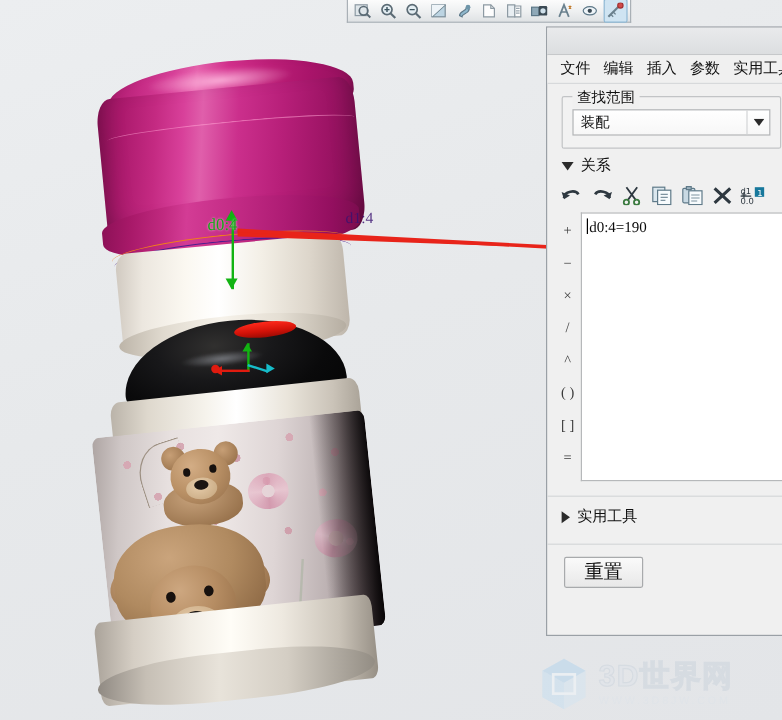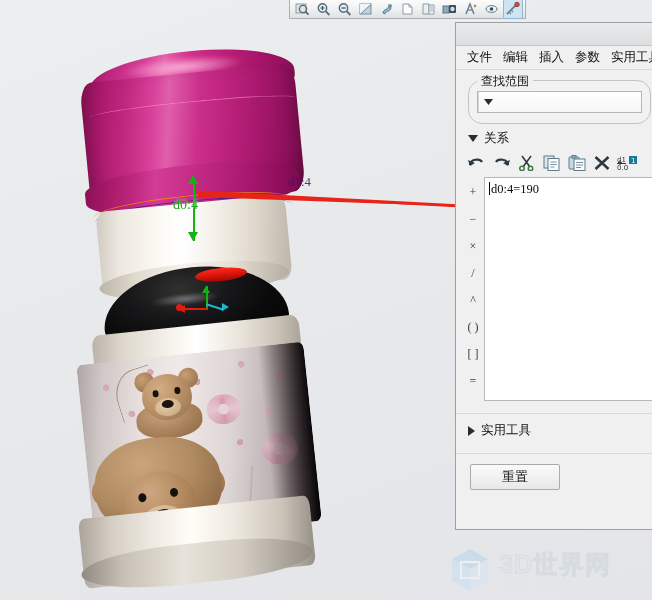--- a/index.html
+++ b/index.html
@@ -189,21 +189,21 @@
   }
   
   #dim{position:absolute;left:178px;top:175px;width:60px;height:70px;}
   .dim-line{position:absolute;left:15px;top:4px;width:1.6px;height:62px;background:#12b312;}
   .dim-arrow-up{position:absolute;left:10px;top:0px;width:0;height:0;
     border-left:5px solid transparent;border-right:5px solid transparent;
     border-bottom:9px solid #12b312;}
   .dim-arrow-dn{position:absolute;left:10px;top:57px;width:0;height:0;
     border-left:5px solid transparent;border-right:5px solid transparent;
     border-top:9px solid #12b312;}
-  .dim-text{position:absolute;left:-5px;top:22px;color:#17a317;font-size:14px;
+  .dim-text{position:absolute;left:-5px;top:6px;color:#17a317;font-size:14px;
     font-family:"Liberation Serif","DejaVu Serif",serif;white-space:nowrap;
     text-shadow:0 0 2px rgba(255,255,255,.8);}
   .obscured-dim{position:absolute;left:288px;top:174px;color:#3a1270;font-size:13px;
     font-family:"Liberation Serif","DejaVu Serif",serif;opacity:.85;white-space:nowrap;}
   
   #triad{position:absolute;left:192px;top:286px;width:36px;height:32px;}
   .ax{position:absolute;}
   .ax-g{left:14px;top:0;width:1.8px;height:24px;background:#12b312;}
   .ax-g-h{left:10px;top:0;width:0;height:0;border-left:4px solid transparent;
     border-right:4px solid transparent;border-bottom:7px solid #12b312;}
@@ -231,21 +231,21 @@
     position:absolute;left:455px;top:22px;width:205px;height:508px;
     background:#f0f0f0;border:1px solid #9aa0a6;box-sizing:border-box;
     font-size:12px;color:#1c1c1c;overflow:hidden;
   }
   #dlg-titlebar{height:22px;background:linear-gradient(180deg,#e9eaec,#dcdee0);
     border-bottom:1px solid #c6c8ca;}
   #menubar{height:24px;display:flex;align-items:center;gap:9px;padding:0 10px;
     background:#f0f0f0;border-bottom:1px solid #d7d9db;box-sizing:border-box;}
   .menu-item{font-size:12.5px;color:#101010;white-space:nowrap;padding:2px 1px;cursor:default;}
   
-  .groupbox{margin:10px 8px 0 12px;border:1px solid #c2c4c6;border-radius:14px;
+  .groupbox{margin:10px 8px 0 12px;border:1px solid #c2c4c6;border-radius:2px;
     padding:10px 8px 10px 8px;position:relative;background:#f2f2f2;}
   .group-legend{position:absolute;top:-8px;left:8px;background:#f0f0f0;padding:0 4px;
     font-size:12px;color:#101010;}
   .combo{height:22px;background:linear-gradient(180deg,#fff,#f7f7f7);
     border:1px solid #b4b6b8;display:flex;align-items:center;box-sizing:border-box;}
   .combo-val{flex:1;padding-left:6px;font-size:12px;color:#101010;}
   .combo-arrow{width:18px;height:100%;display:flex;align-items:center;justify-content:center;
     border-left:1px solid #d2d4d6;}
   
   .sect-hdr{display:flex;align-items:center;gap:6px;padding:6px 10px 4px 12px;
@@ -266,22 +266,22 @@
     font-size:12px;color:#3a3a3a;font-family:"Liberation Serif","DejaVu Serif",serif;}
   #editor{flex:1;background:#fff;border:1px solid #b6b8ba;border-right:none;
     margin-left:2px;box-sizing:border-box;padding:4px 0 0 4px;position:relative;overflow:hidden;}
   .formula{font-size:12.5px;color:#0b0b0b;
     font-family:"Liberation Serif","DejaVu Serif",serif;white-space:nowrap;}
   .caret{display:inline-block;width:1px;height:13px;background:#000;vertical-align:-2px;
     margin-right:1px;}
   
   #local-sect{border-top:1px solid #d5d7d9;margin-top:12px;padding-top:2px;}
   #btn-row{border-top:1px solid #d5d7d9;margin-top:10px;padding:10px 0 0 14px;}
-  .btn{min-width:56px;height:24px;padding:0 16px;background:linear-gradient(180deg,#fafafa,#e8e8e8);
-    border:1px solid #a8aaac;border-radius:2px;font-size:13px;color:#101010;
+  .btn{min-width:56px;height:24px;padding:0 4px;background:linear-gradient(180deg,#fafafa,#e8e8e8);
+    border:1px solid #a8aaac;border-radius:2px;font-size:16px;color:#101010;
     display:inline-flex;align-items:center;justify-content:center;}
   
   #wm{position:absolute;left:447px;top:546px;width:205px;height:48px;
     display:flex;align-items:center;gap:6px;opacity:.55;}
   #wm-txt{display:flex;flex-direction:column;line-height:1;}
   .wm-main{font-size:25px;color:#dfe4ea;font-weight:bold;letter-spacing:1px;
     -webkit-text-stroke:1px #ccd4dd;}
   .wm-sub{font-size:9px;color:#dde3e9;letter-spacing:2.3px;margin-top:3px;}
 </style>
 </head>
@@ -447,20 +447,21 @@
     <div class="menu-item">文件</div>
     <div class="menu-item">编辑</div>
     <div class="menu-item">插入</div>
     <div class="menu-item">参数</div>
     <div class="menu-item">实用工具</div>
   </div>
 
   <div class="groupbox">
     <div class="group-legend">查找范围</div>
     <div class="combo">
+      <div class="combo-val">装配</div>
       <div class="combo-arrow">
         <svg width="9" height="6" viewBox="0 0 9 6">
             <path d="M0 0 L9 0 L4.5 6 Z" fill="#2b2b2b"></path>
           </svg>
       </div>
     </div>
   </div>
 
   <div class="sect-hdr">
     <span class="tri down"></span>

